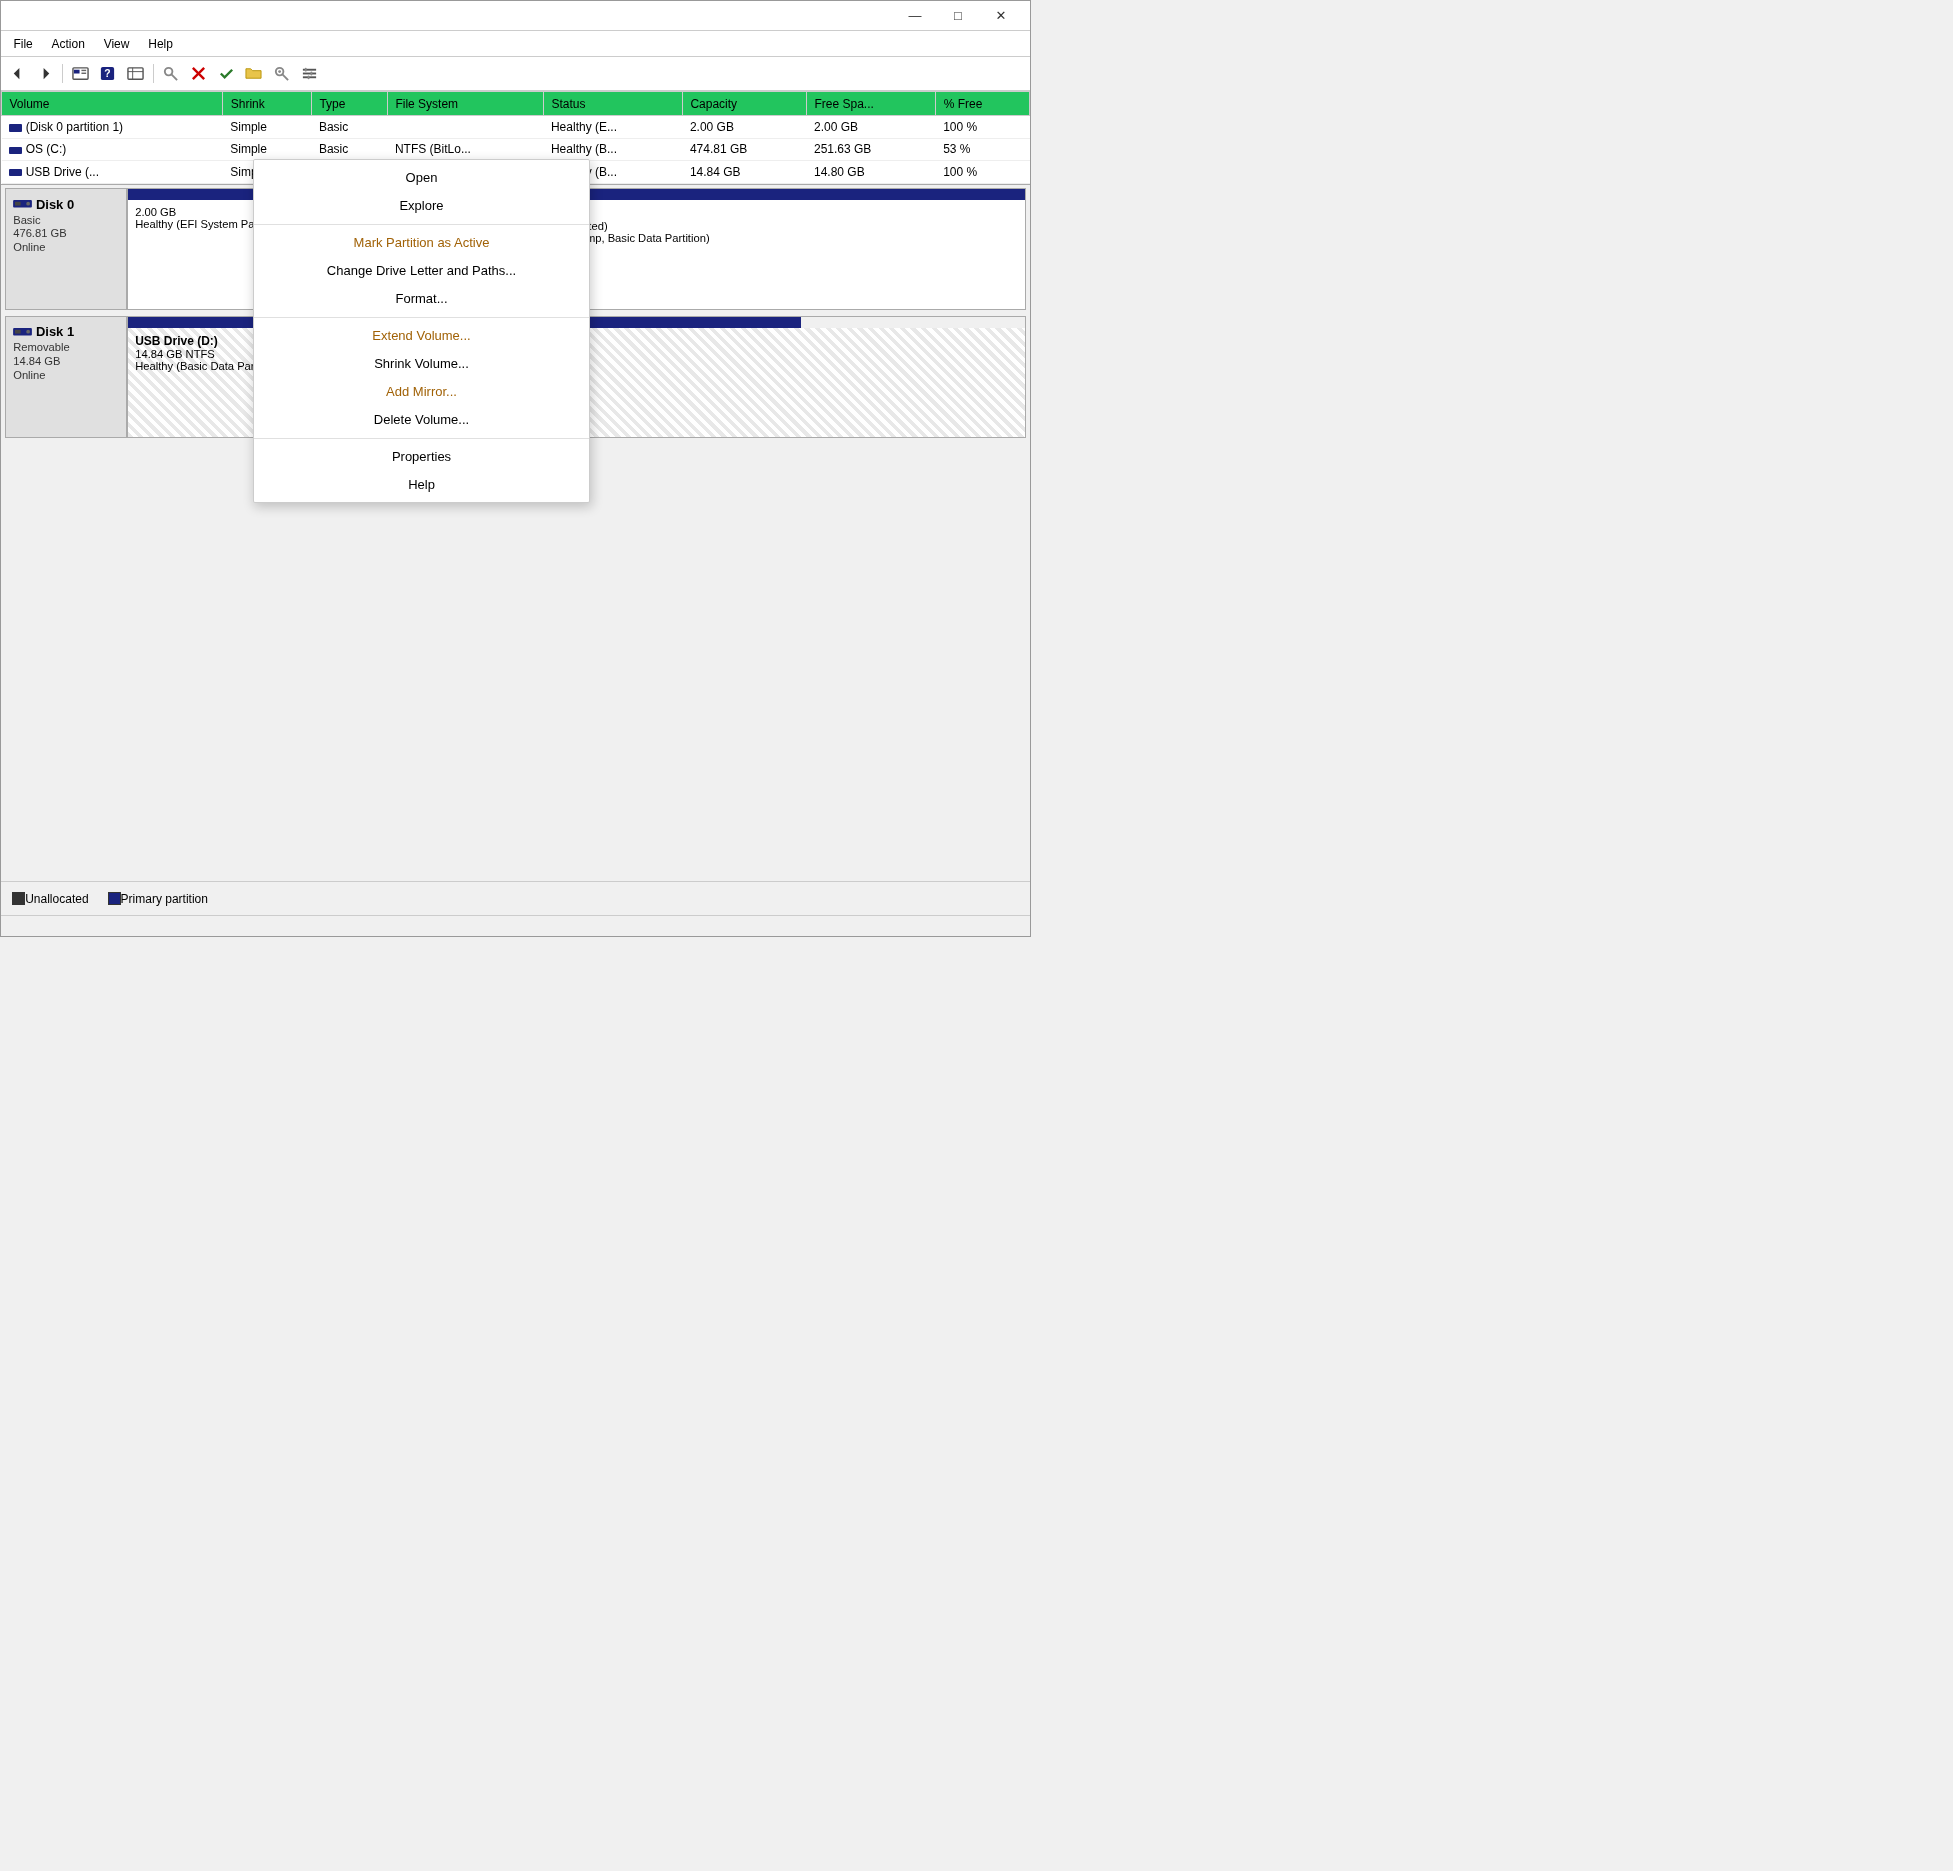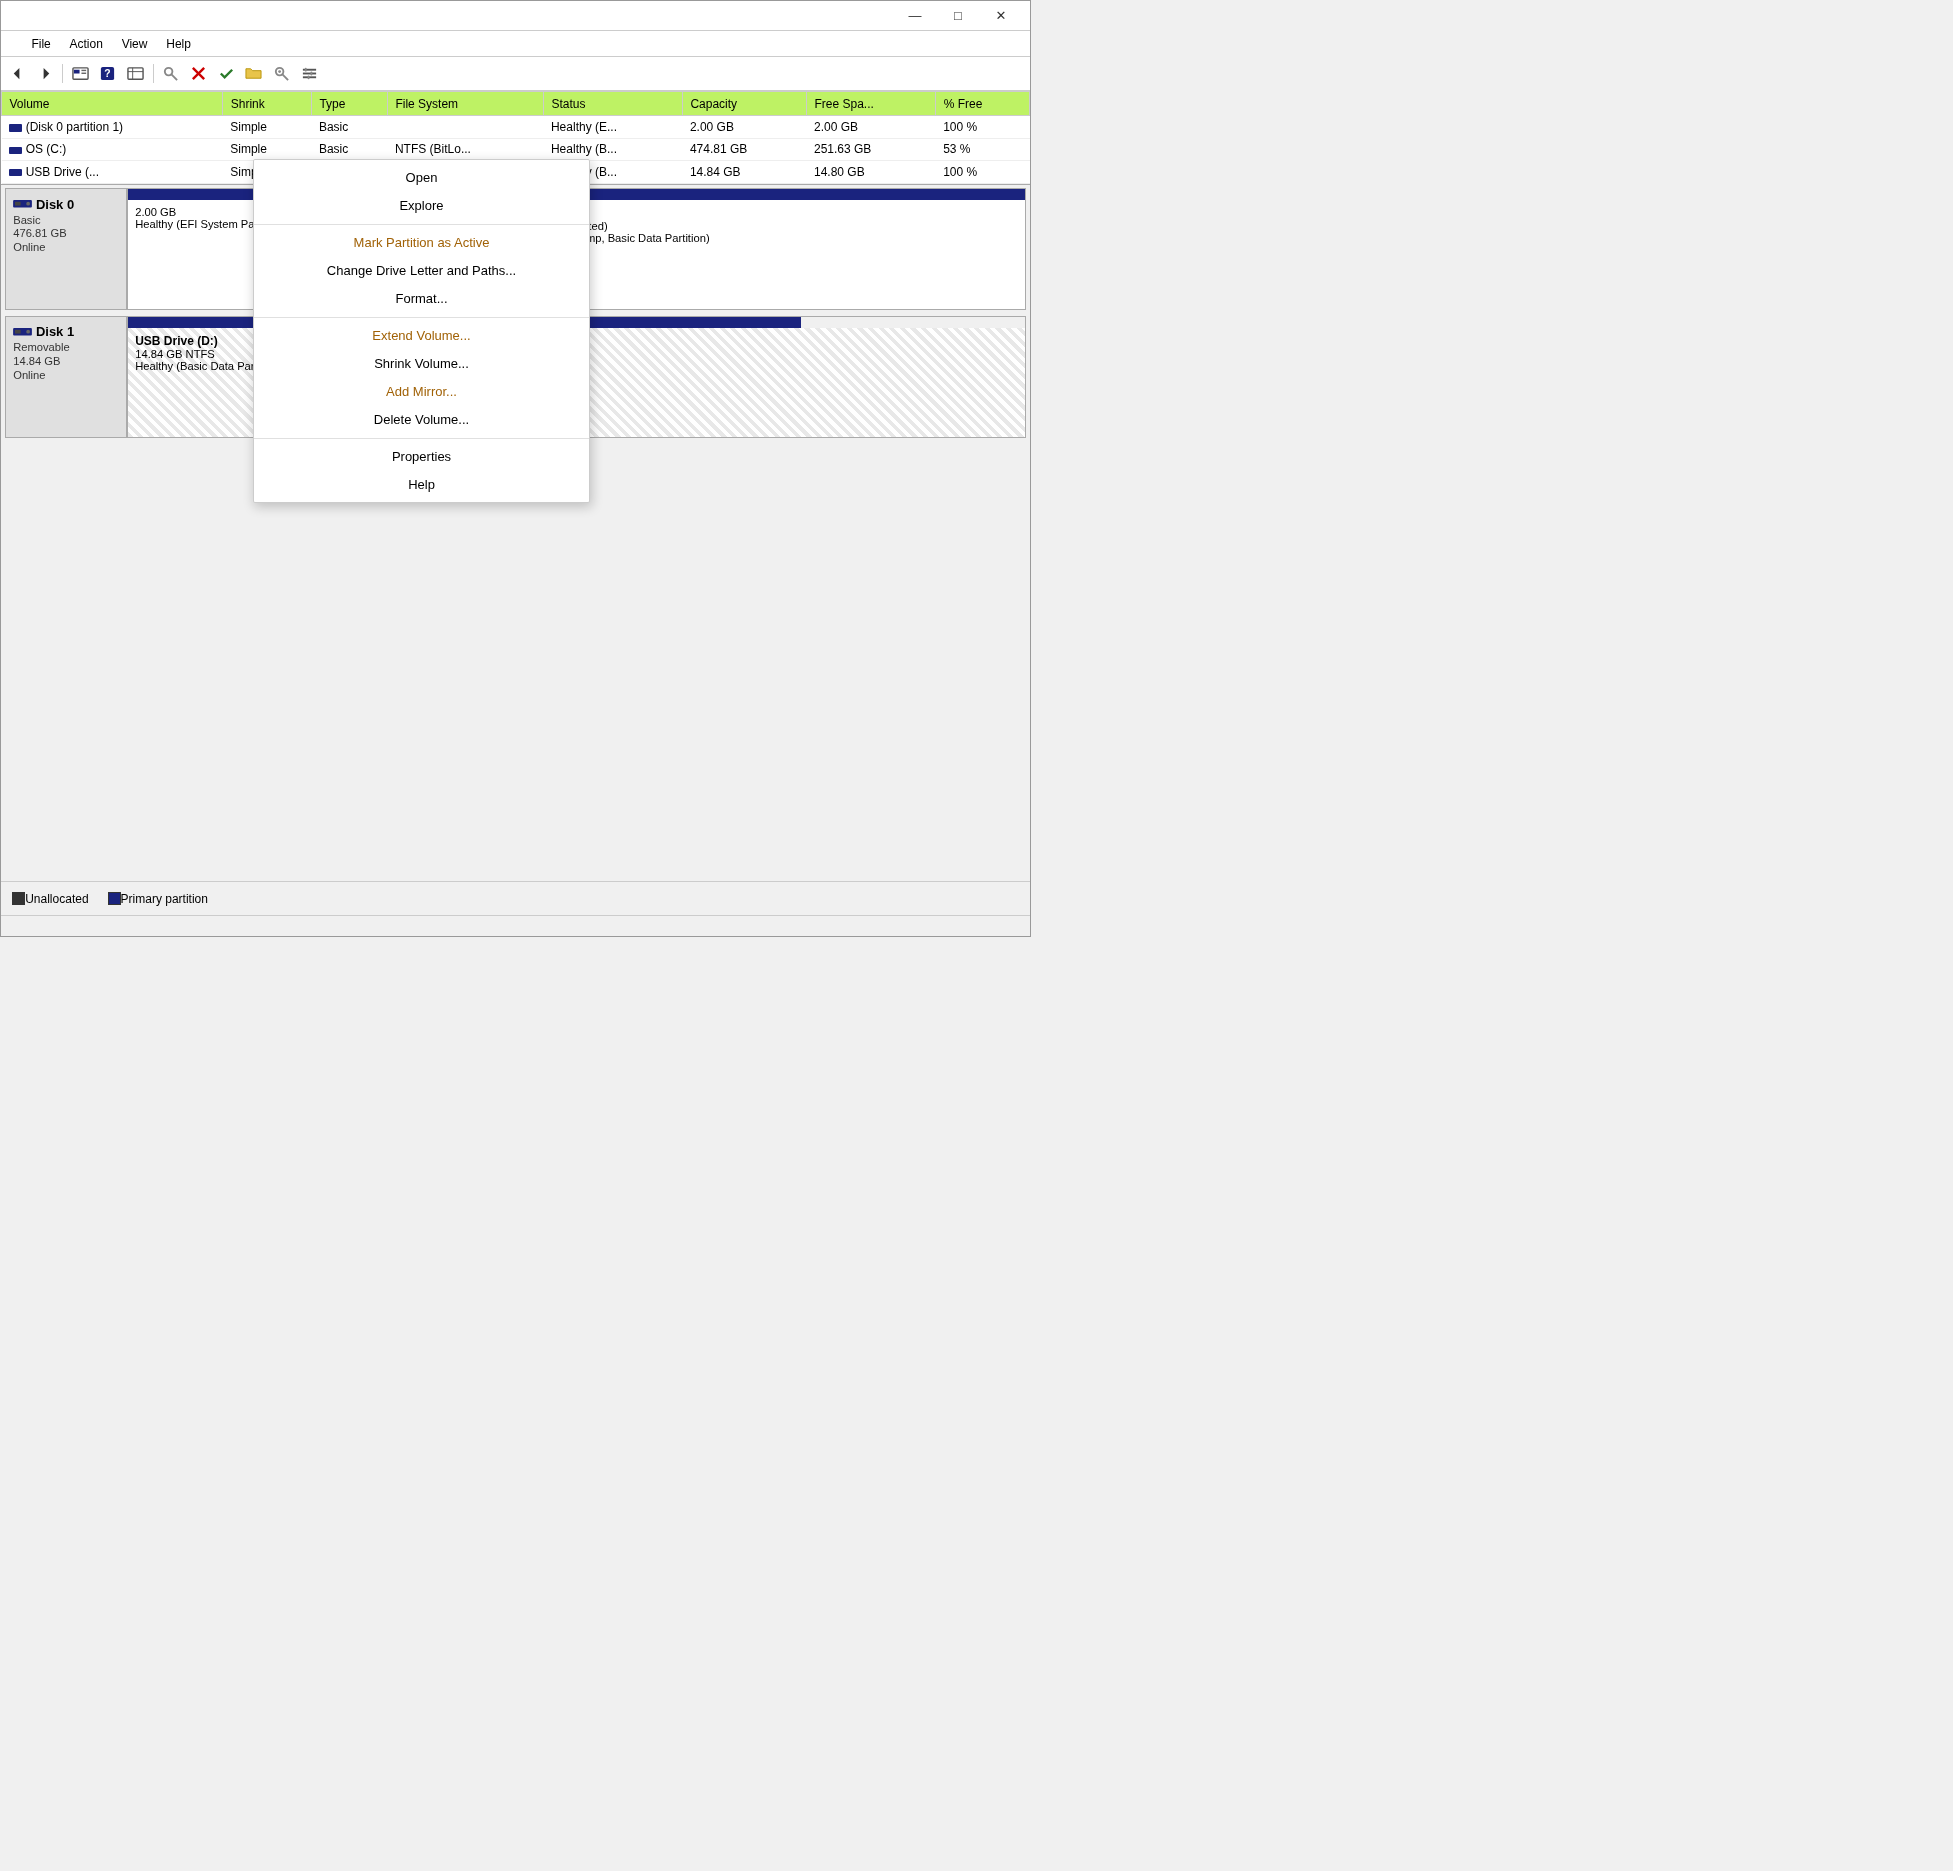--- a/index.html
+++ b/index.html
@@ -56,21 +56,21 @@
       display: flex;
       align-items: center;
       justify-content: center;
       color: #333;
     }
     .menu-bar {
       background: #fff;
       height: 26px;
       display: flex;
       align-items: center;
-      padding: 0 21px;
+      padding: 0 3px;
       border-bottom: 0.9px solid #ccc;
     }
     .menu-item {
       padding: 2.8px 9.4px;
       cursor: pointer;
       font-size: 12px;
     }
     .toolbar {
       background: #fff;
       height: 34px;
@@ -109,21 +109,21 @@
       border-bottom: 1.9px solid #aaa;
       flex: 0 0 auto;
       max-height: 206px;
       overflow: auto;
     }
     table {
       width: 100%;
       border-collapse: collapse;
     }
     thead tr {
-      background: #bef264;
+      background: #22c55e;
     }
     th {
       border: 0.9px solid #ccc;
       padding: 4.7px 7.5px;
       text-align: left;
       font-weight: normal;
       font-size: 12px;
       white-space: nowrap;
     }
     td {

